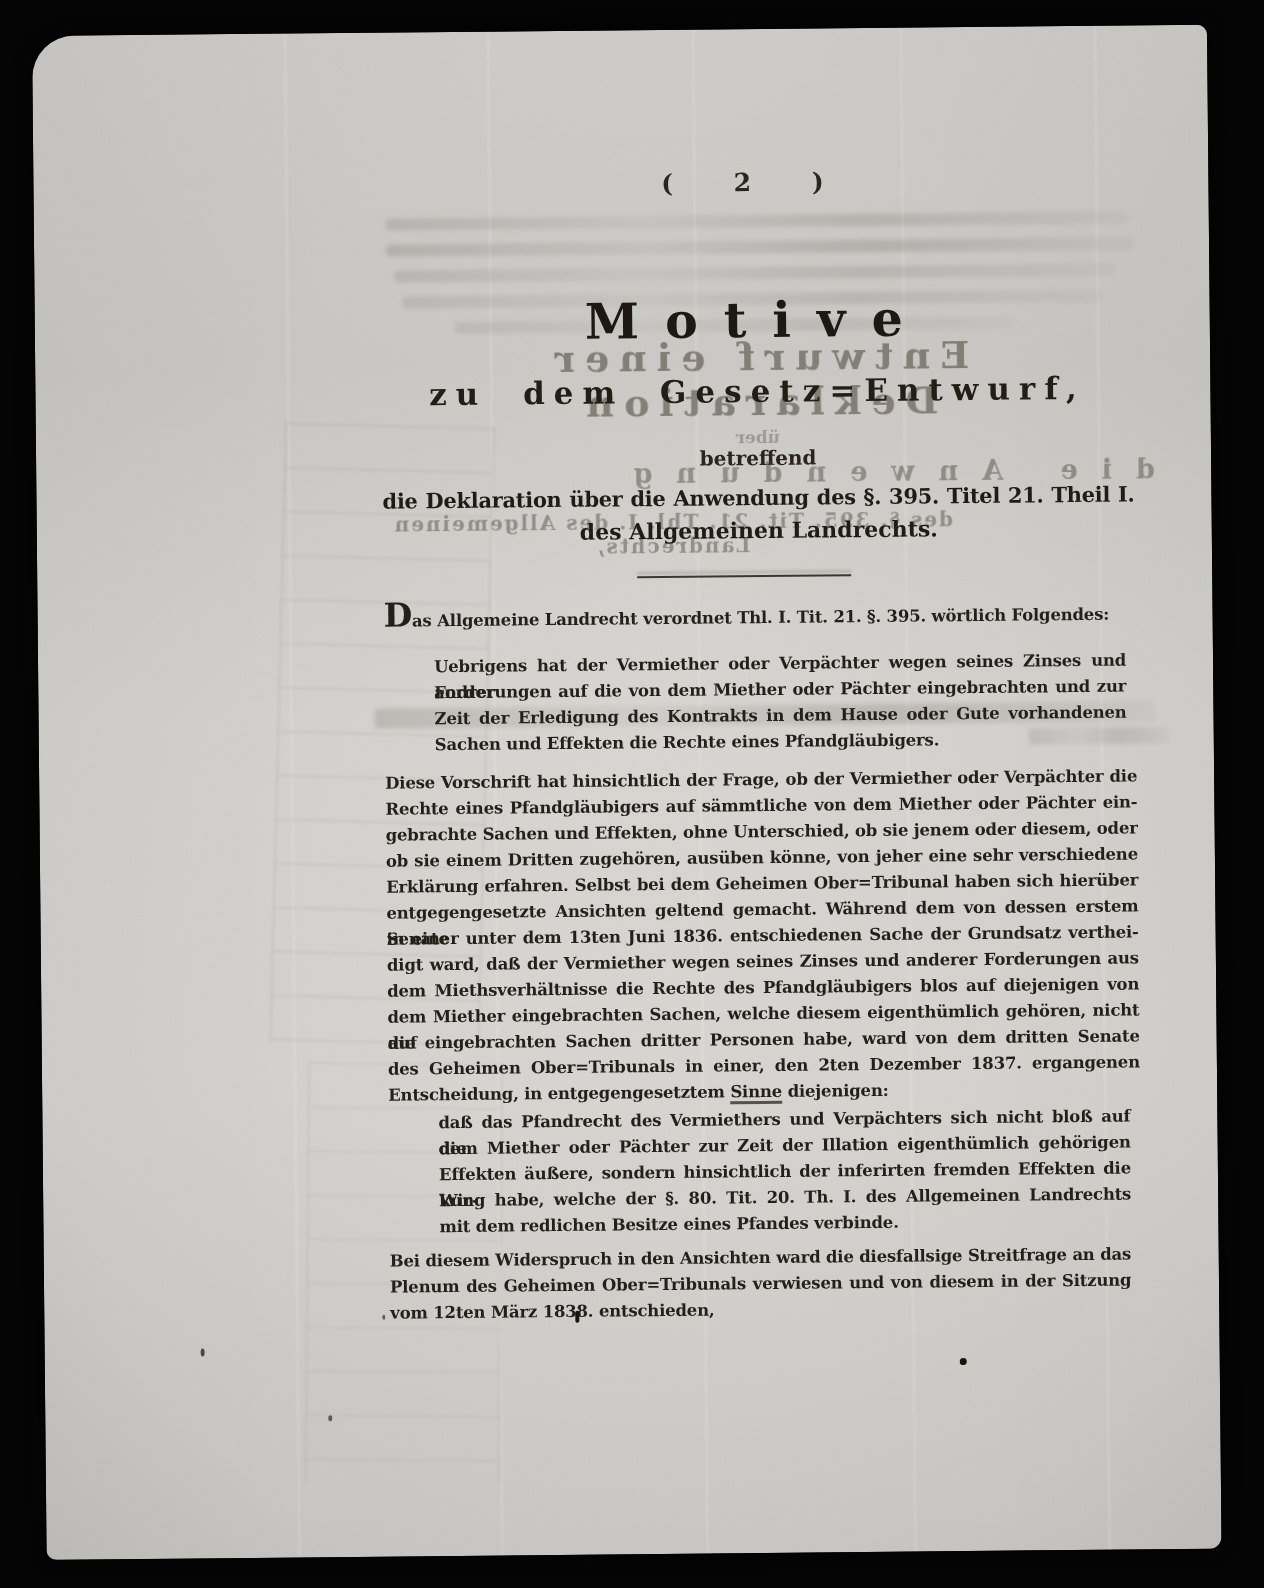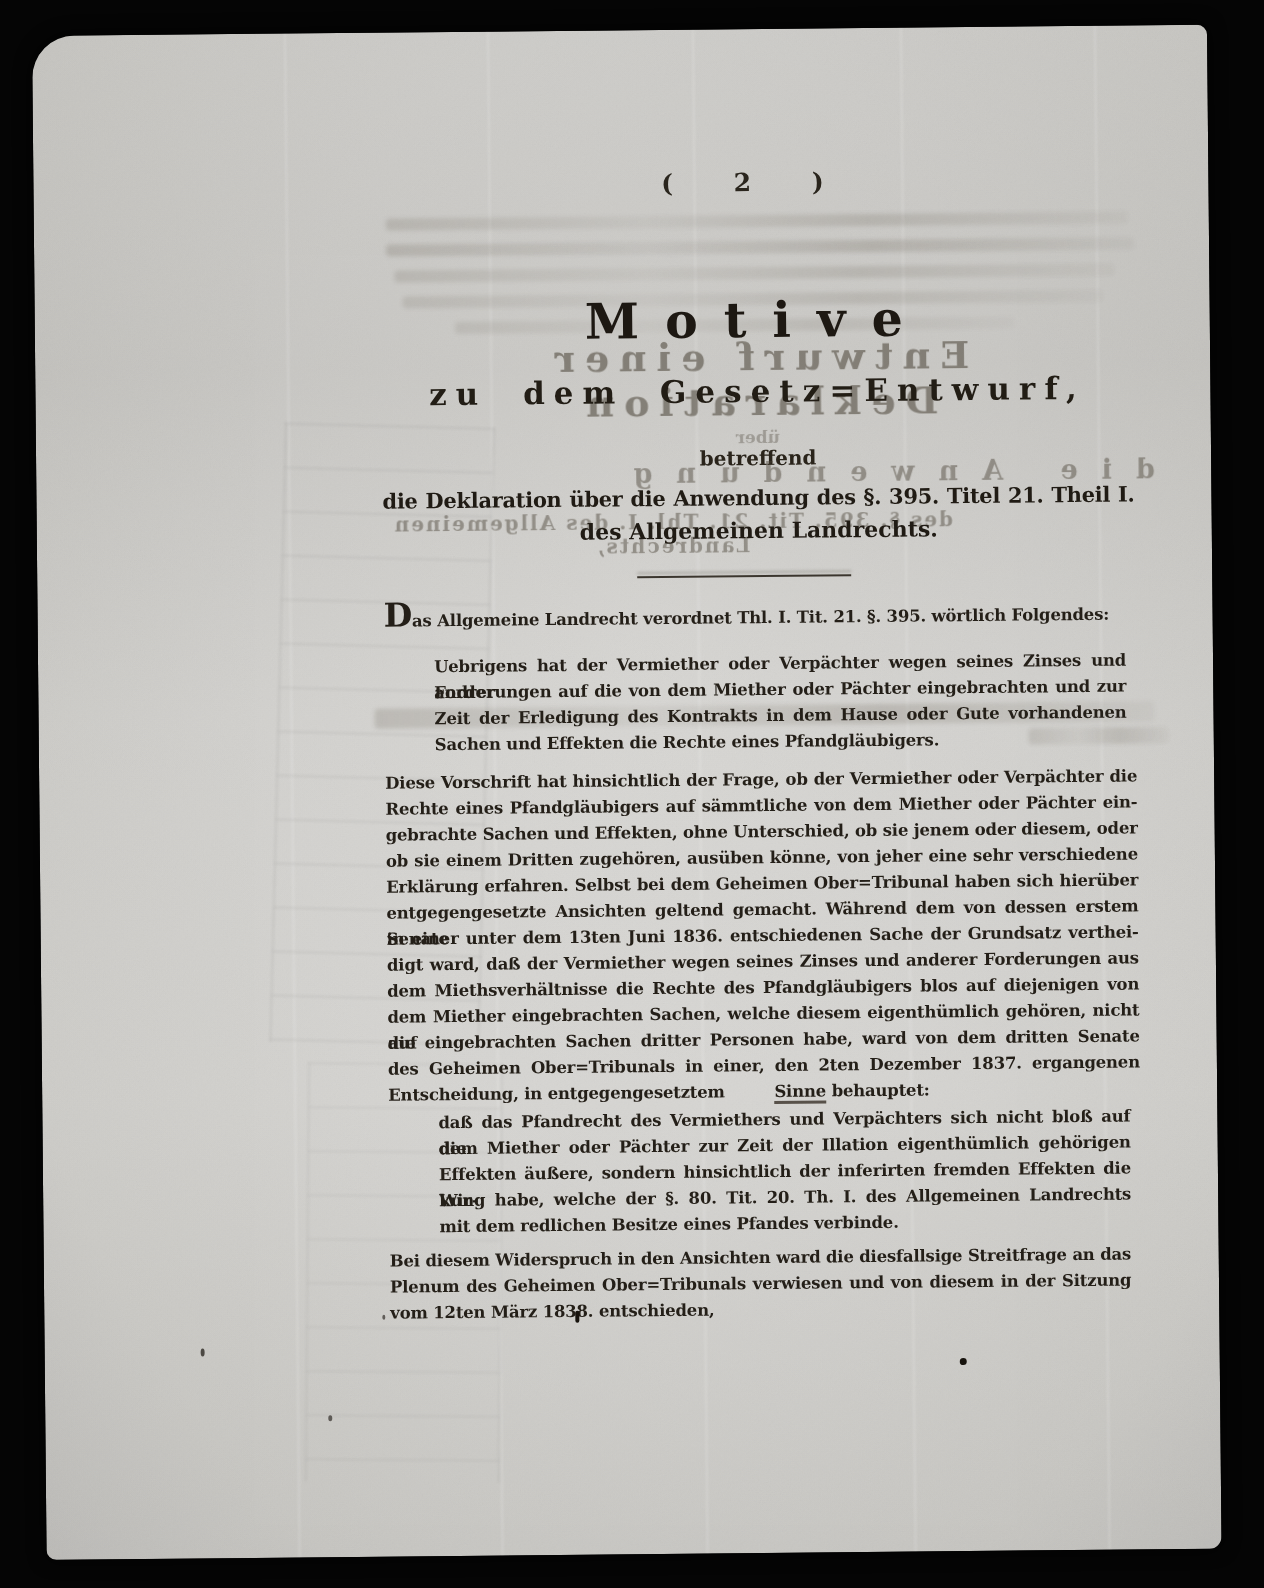--- a/index.html
+++ b/index.html
@@ -37,21 +37,21 @@
   .g-title{top:305px;width:752px;text-align:center;font-size:38px;letter-spacing:10px;opacity:0.55;}
   .g-ueber{top:398px;width:752px;text-align:center;font-size:17px;opacity:0.35;}
   .g-anw{top:428px;left:150px;width:700px;text-align:center;font-size:27px;letter-spacing:24px;opacity:0.45;}
   .g-land{top:480px;left:-60px;width:700px;text-align:center;font-size:20px;letter-spacing:2px;opacity:0.45;}
   .intro{position:absolute;top:574px;width:752px;}
   .intro .bodyline::first-letter{font-size:33px;line-height:18px;}
   .q1{position:absolute;top:622px;}
   .p2{position:absolute;top:738px;}
   .q2{position:absolute;top:1078px;}
   .p3{position:absolute;top:1216px;}
-  .uword{border-bottom:3px solid rgba(45,38,28,0.75);margin-left:44px;}
+  .uword{border-bottom:3px solid rgba(45,38,28,0.75);}
   .streak{position:absolute;background:linear-gradient(90deg, rgba(75,66,52,0.30), rgba(75,66,52,0.10) 35%, rgba(75,66,52,0.32) 65%, rgba(75,66,52,0.08));filter:blur(2px);border-radius:4px;}
   .wm{position:absolute;opacity:0.10;filter:blur(1px);
       border-left:3px solid rgba(55,55,55,0.5);border-right:3px solid rgba(55,55,55,0.5);
       background:repeating-linear-gradient(180deg, rgba(55,55,55,0.45) 0 3px, transparent 3px 44px);}
   .speck{position:absolute;background:#17130d;border-radius:50%;}
 </style>
 </head>
 <body>
 
 <div class="stage">
@@ -115,21 +115,21 @@
         <div class="bodyline">gebrachte Sachen und Effekten, ohne Unterschied, ob sie jenem oder diesem, oder</div>
         <div class="bodyline">ob sie einem Dritten zugehören, ausüben könne, von jeher eine sehr verschiedene</div>
         <div class="bodyline">Erklärung erfahren.  Selbst bei dem Geheimen Ober=Tribunal haben sich hierüber</div>
         <div class="bodyline">entgegengesetzte Ansichten geltend gemacht.  Während dem von dessen erstem Senate</div>
         <div class="bodyline">in einer unter dem 13ten Juni 1836. entschiedenen Sache der Grundsatz verthei-</div>
         <div class="bodyline">digt ward, daß der Vermiether wegen seines Zinses und anderer Forderungen aus</div>
         <div class="bodyline">dem Miethsverhältnisse die Rechte des Pfandgläubigers blos auf diejenigen von</div>
         <div class="bodyline">dem Miether eingebrachten Sachen, welche diesem eigenthümlich gehören, nicht auf</div>
         <div class="bodyline">die eingebrachten Sachen dritter Personen habe, ward von dem dritten Senate</div>
         <div class="bodyline">des Geheimen Ober=Tribunals in einer, den 2ten Dezember 1837. ergangenen</div>
-        <div class="bodyline last"><span>Entscheidung, in entgegengesetztem </span><span class="uword">Sinne</span><span> behauptet:</span></div>
+        <div class="bodyline last"><span>Entscheidung, in entgegengesetztem </span><span class="uword">Sinne</span><span> diejenigen:</span></div>
       </div>
 
       <div class="q2 quote">
         <div class="bodyline">daß das Pfandrecht des Vermiethers und Verpächters sich nicht bloß auf die</div>
         <div class="bodyline">dem Miether oder Pächter zur Zeit der Illation eigenthümlich gehörigen</div>
         <div class="bodyline">Effekten äußere, sondern hinsichtlich der inferirten fremden Effekten die Wir-</div>
         <div class="bodyline">kung habe, welche der §. 80. Tit. 20. Th. I. des Allgemeinen Landrechts</div>
         <div class="bodyline last">mit dem redlichen Besitze eines Pfandes verbinde.</div>
       </div>
 

